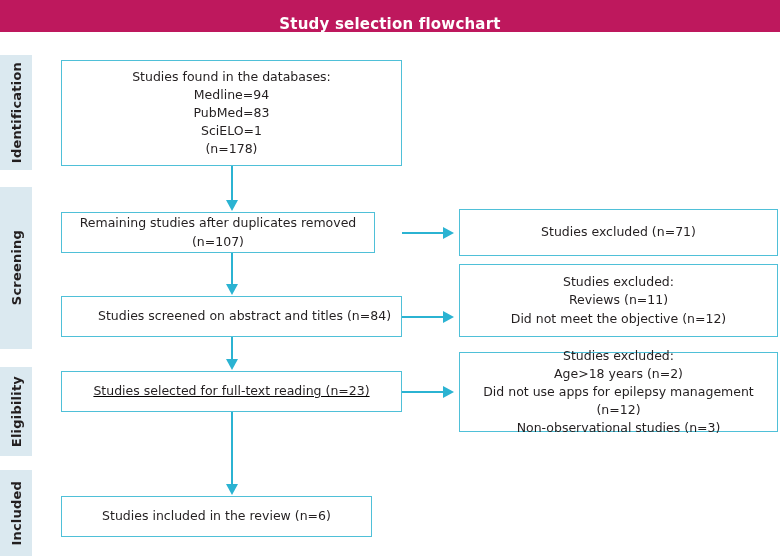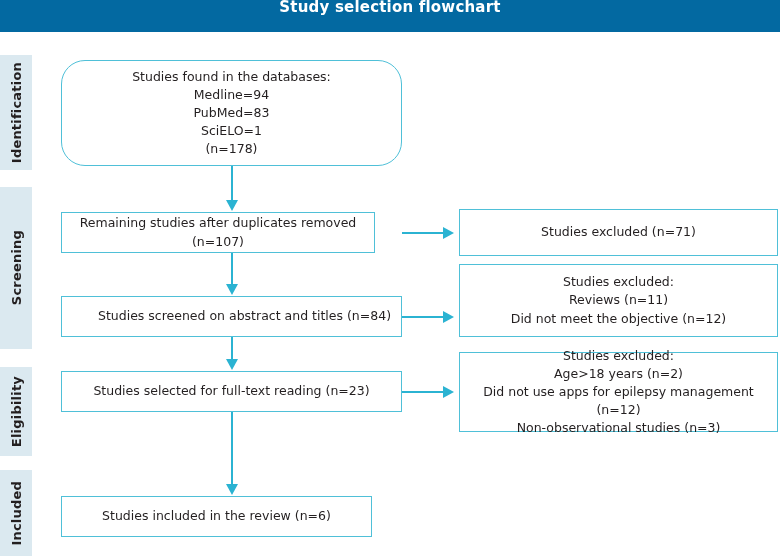--- a/index.html
+++ b/index.html
@@ -17,23 +17,23 @@
     background: #ffffff;
     overflow: hidden;
   }
   
   .header-bar {
     position: absolute;
     left: 0;
     top: 0;
     width: 780px;
     height: 32px;
-    background: #0369a1;
+    background: #be185d;
     display: flex;
-    align-items: flex-start;
+    align-items: flex-end;
     justify-content: center;
   }
   .header-title {
     color: #ffffff;
     font-size: 15px;
     font-weight: bold;
     letter-spacing: 0.2px;
     line-height: 1;
   }
   
@@ -116,37 +116,37 @@
   <div class="stage-tab" style="top:187px; height:162px;">
     <span>Screening</span>
   </div>
   <div class="stage-tab" style="top:367px; height:89px;">
     <span>Eligibility</span>
   </div>
   <div class="stage-tab" style="top:470px; height:86px;">
     <span>Included</span>
   </div>
 
-  <div class="flow-box" style="left:61px; top:60px; width:341px; height:106px;border-radius:24px;">
+  <div class="flow-box" style="left:61px; top:60px; width:341px; height:106px;">
     <div class="box-text">Studies found in the databases:
 Medline=94
 PubMed=83
 SciELO=1
 (n=178)</div>
   </div>
 
   <div class="flow-box" style="left:61px; top:212px; width:314px; height:41px;">
     <div class="box-text">Remaining studies after duplicates removed (n=107)</div>
   </div>
 
   <div class="flow-box" style="left:61px; top:296px; width:341px; height:41px;padding-left:26px;">
     <div class="box-text">Studies screened on abstract and titles (n=84)</div>
   </div>
 
-  <div class="flow-box" style="left:61px; top:371px; width:341px; height:41px;">
+  <div class="flow-box" style="left:61px; top:371px; width:341px; height:41px;text-decoration:underline;">
     <div class="box-text">Studies selected for full-text reading (n=23)</div>
   </div>
 
   <div class="flow-box" style="left:61px; top:496px; width:311px; height:41px;">
     <div class="box-text">Studies included in the review (n=6)</div>
   </div>
 
   <div class="flow-box" style="left:459px; top:209px; width:319px; height:47px;text-align:right;">
     <div class="box-text">Studies excluded (n=71)</div>
   </div>

